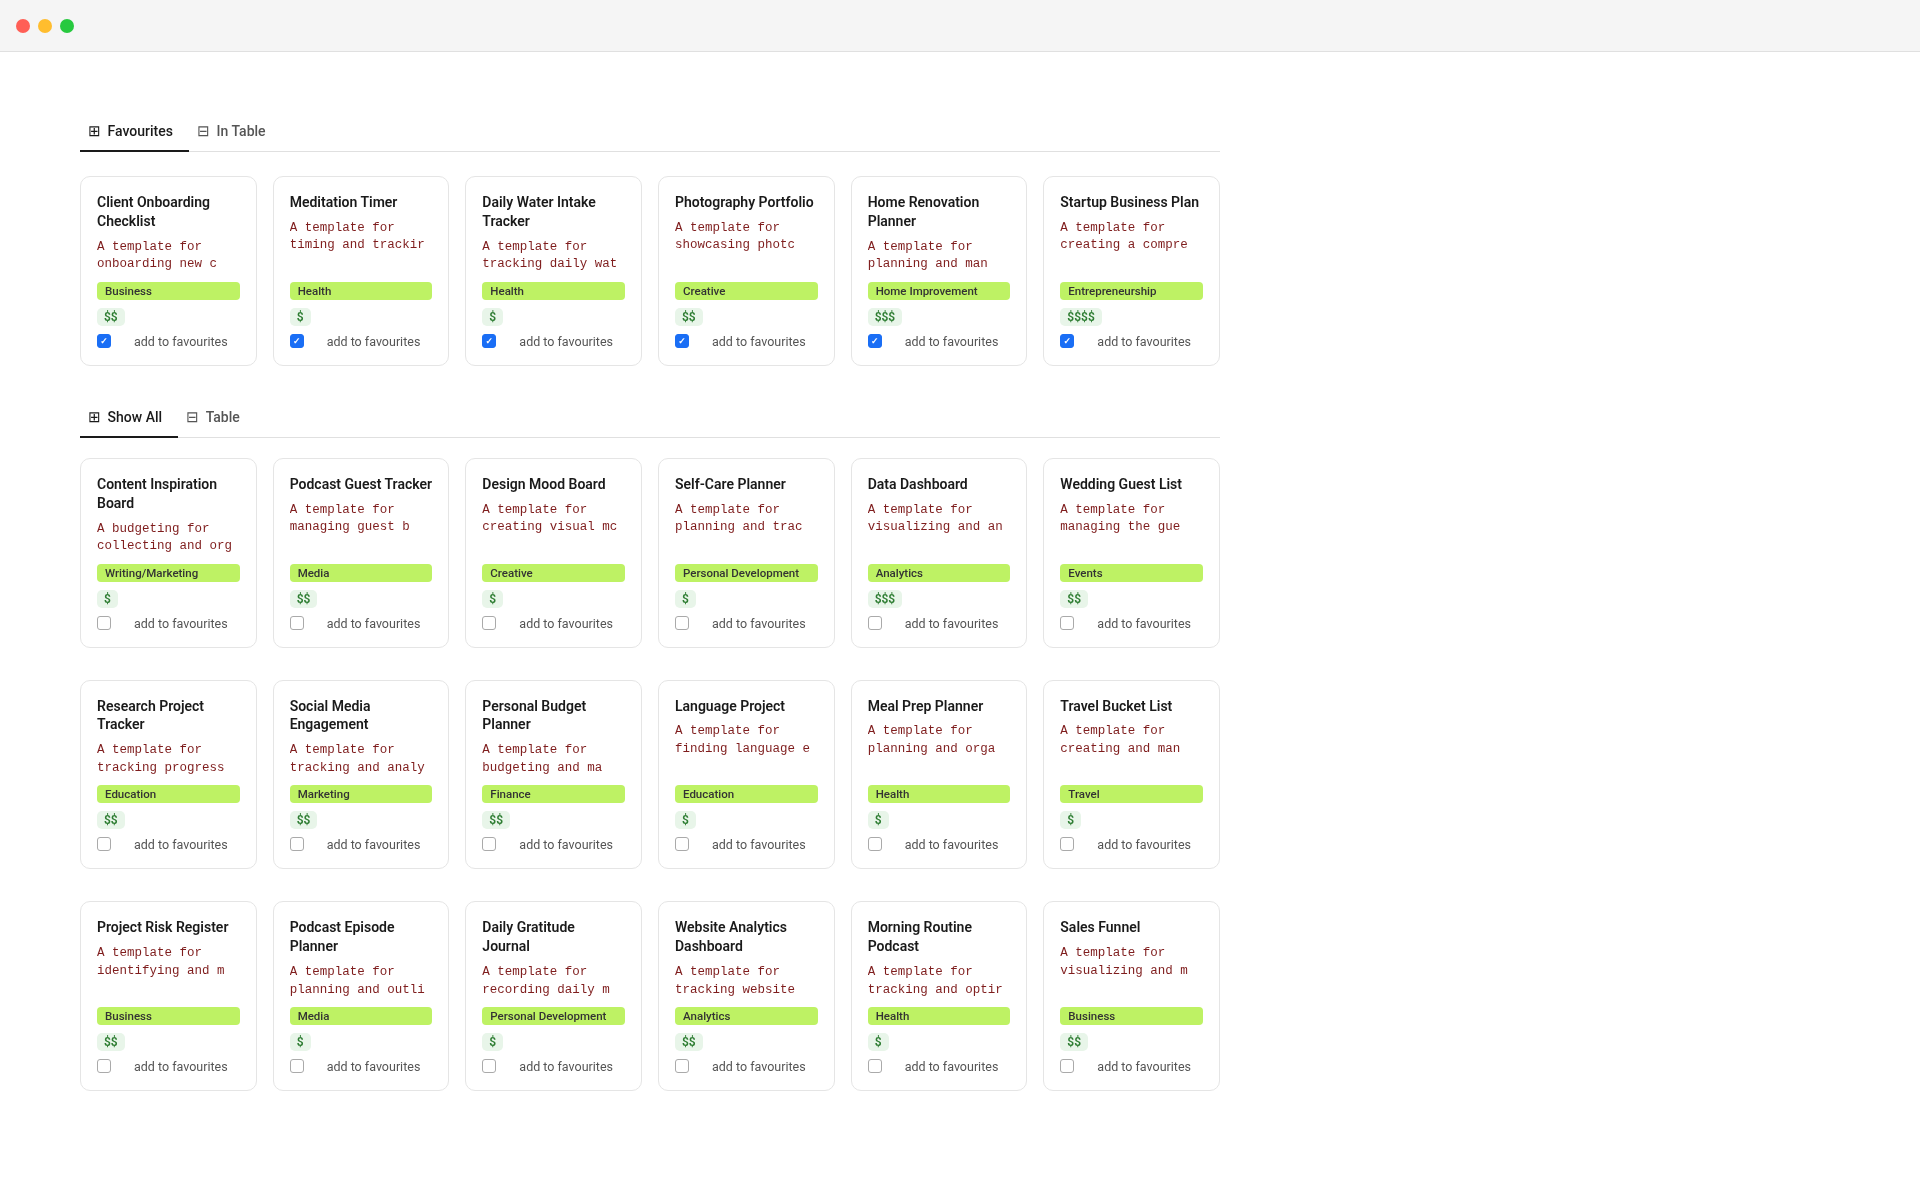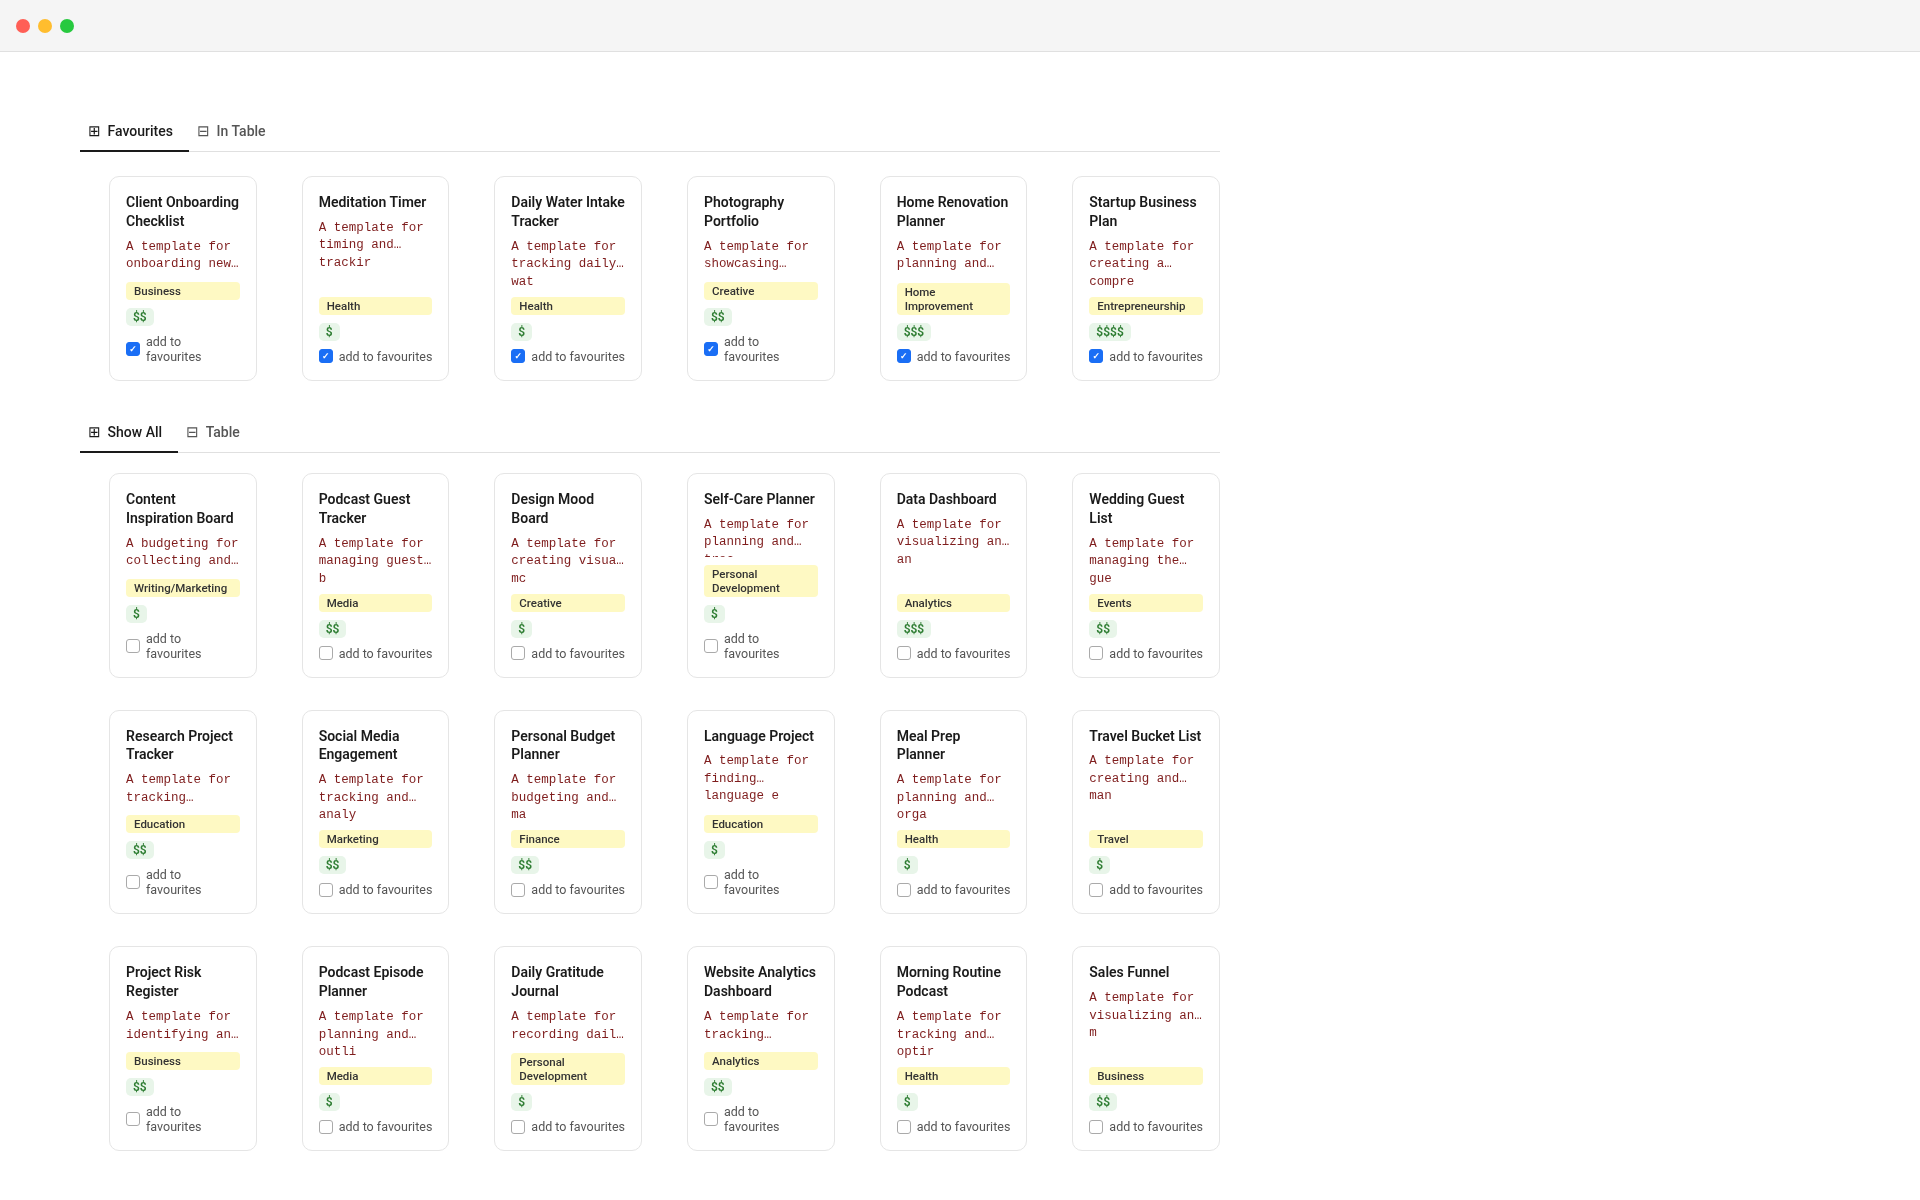--- a/index.html
+++ b/index.html
@@ -85,21 +85,20 @@
 
     .card {
       background: #ffffff;
       border: 1px solid #e5e5e5;
       border-radius: 10px;
       padding: 16px;
       display: flex;
       flex-direction: column;
       gap: 8px;
       min-height: 160px;
-      margin-left: 29px;
     }
 
     .card-title {
       font-size: 14px;
       font-weight: 600;
       color: #1a1a1a;
       line-height: 1.35;
     }
 
     .card-desc {
@@ -112,42 +111,42 @@
       font-family: Liberation Mono, monospace;
       -webkit-line-clamp: 2;
       -webkit-box-orient: vertical;
     }
 
     .card-tag {
       display: inline-block;
       font-size: 11.5px;
       font-weight: 500;
       color: #333;
-      background: #fef9c3;
+      background: #bef264;
       border-radius: 4px;
       padding: 2px 8px;
     }
 
     .card-price {
       display: inline-flex;
       align-items: center;
       justify-content: center;
       font-size: 12px;
       font-weight: 600;
       color: #2e7d32;
       background: #e8f5e9;
       border-radius: 5px;
       padding: 2px 7px;
       width: fit-content;
     }
 
     .card-favourite {
       display: flex;
-      align-items: center;
-      gap: 6px;
+      align-items: flex-start;
+      gap: 23px;
       font-size: 12.5px;
       color: #555;
       cursor: pointer;
     }
 
     .checkbox {
       width: 14px;
       height: 14px;
       border: 1.5px solid #aaa;
       border-radius: 3px;

